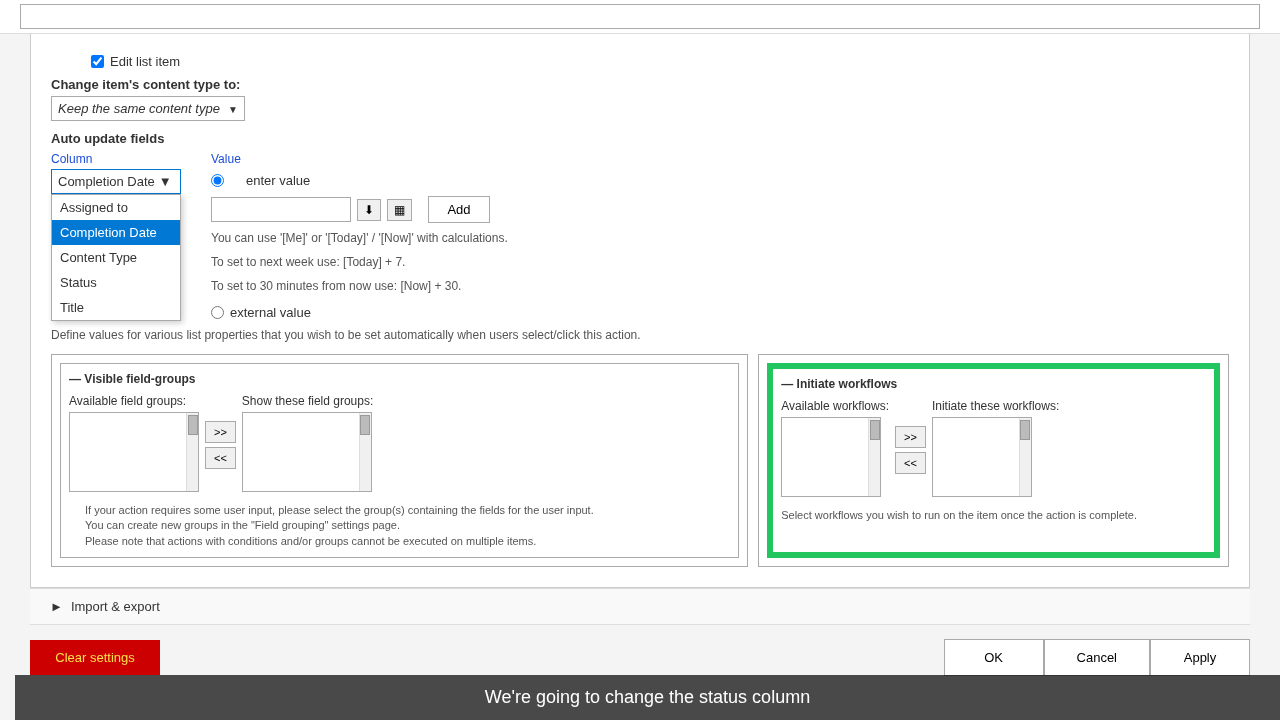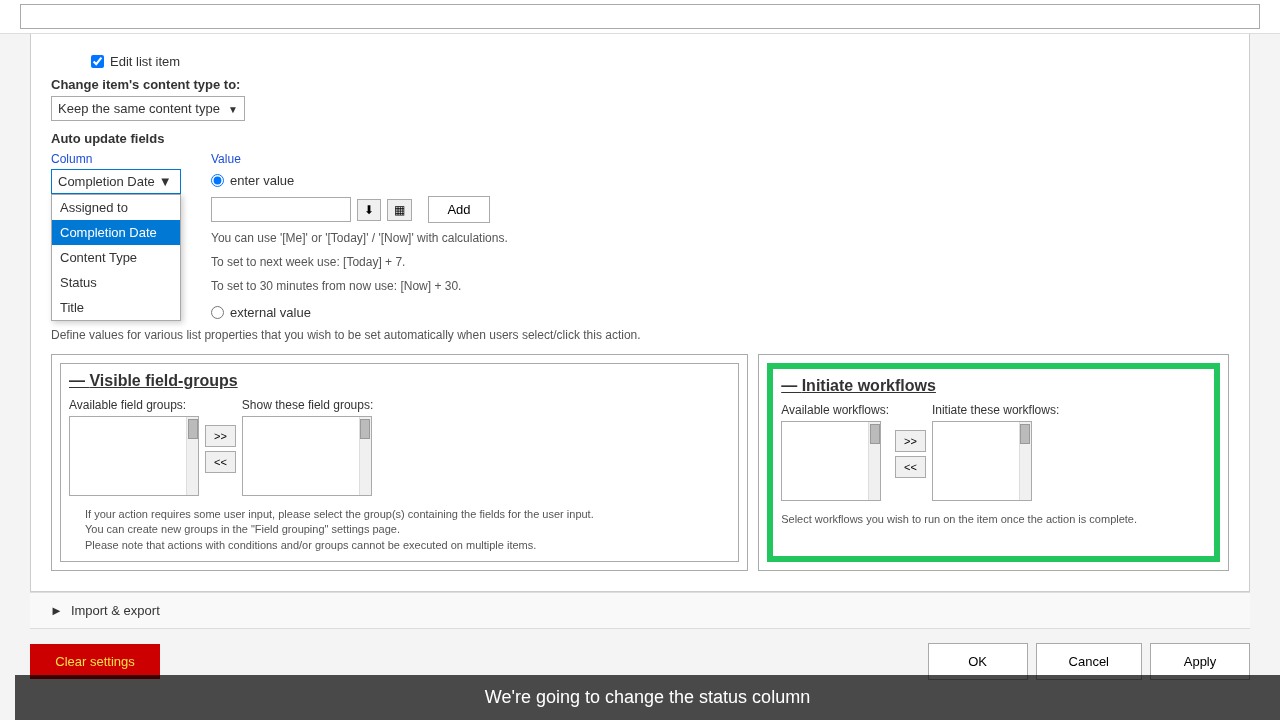--- a/index.html
+++ b/index.html
@@ -34,20 +34,21 @@
       font-weight: bold;
       margin: 8px 0 4px 0;
       font-size: 13px;
     }
 
     .content-type-row {
       display: flex;
       align-items: center;
       gap: 6px;
       margin-bottom: 10px;
+      font-style: italic;
     }
 
     .content-type-select {
       border: 1px solid #aaa;
       padding: 4px 6px;
       font-size: 13px;
       background: #fff;
       display: flex;
       align-items: center;
       gap: 4px;
@@ -115,21 +116,21 @@
 
     .value-section {
       display: flex;
       flex-direction: column;
       gap: 4px;
     }
 
     .radio-row {
       display: flex;
       align-items: center;
-      gap: 6px;
+      gap: 22px;
       margin-bottom: 4px;
     }
 
     .value-input-row {
       display: flex;
       align-items: center;
       gap: 6px;
     }
 
     .value-input {
@@ -189,24 +190,23 @@
       padding: 8px;
       flex: 1;
       background: #fff;
     }
 
     .field-groups-box {
       flex: 1.5;
     }
 
     .box-title {
-      font-size: 16px;
+      font-size: 12px;
       font-weight: bold;
       margin-bottom: 8px;
-      text-decoration: underline;
     }
 
     .lists-row {
       display: flex;
       align-items: center;
       gap: 6px;
     }
 
     .arrow-btns {
       display: flex;
@@ -257,21 +257,20 @@
       color: #fde047;
       border: none;
       padding: 10px 22px;
       font-size: 13px;
       cursor: pointer;
       min-width: 130px;
     }
 
     .right-btns {
       display: flex;
-      gap: 8px;
     }
 
     .ok-btn, .cancel-btn, .apply-btn {
       border: 1px solid #aaa;
       background: #fff;
       padding: 10px 32px;
       font-size: 13px;
       cursor: pointer;
       min-width: 100px;
     }

